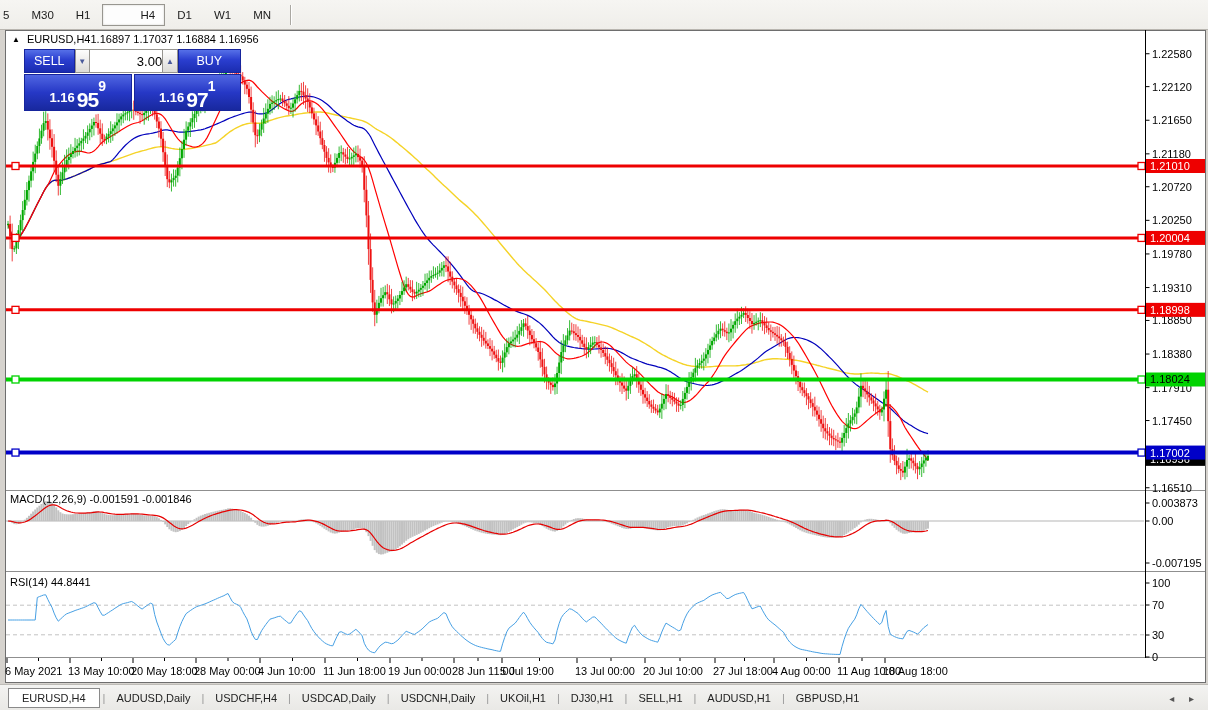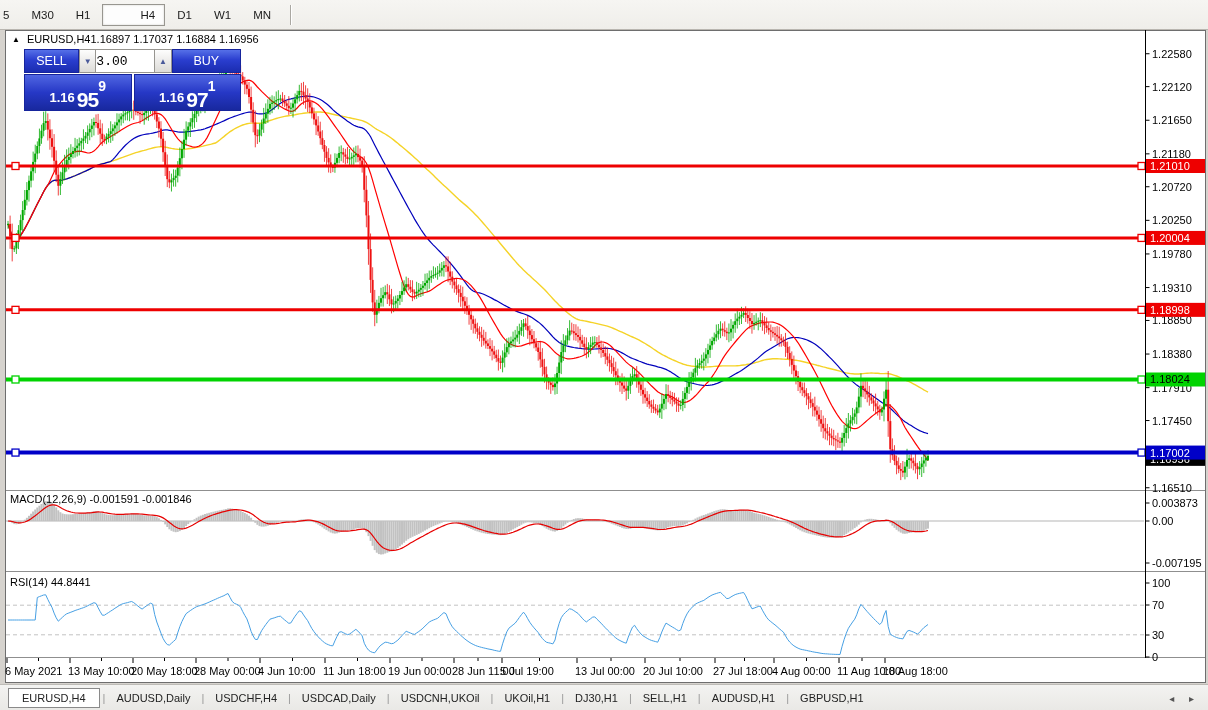--- a/index.html
+++ b/index.html
@@ -25,22 +25,22 @@
   
   #trade-panel{position:absolute;left:24px;top:49px;width:217px;z-index:4;}
   #tp-row1{display:flex;height:24px;}
   .blue-btn{background:linear-gradient(#5670e8,#2a3ecf 45%,#1b2cb0);
     border:1px solid #16249c;color:#fff;font-size:12.5px;
     font-family:"Liberation Sans",sans-serif;}
   #sell-btn{width:57px;}
   #buy-btn{width:72px;}
   .spin-btn{width:18px;background:linear-gradient(#fdfdfd,#dcdbd7);
     border:1px solid #979590;color:#4a5a9a;font-size:8px;padding:0;}
-  #vol-input{width:58px;border:1px solid #979590;border-left:none;border-right:none;
-    text-align:left;font-size:13px;font-family:Liberation Mono, monospace;padding:0;}
+  #vol-input{width:72px;border:1px solid #979590;border-left:none;border-right:none;
+    text-align:right;font-size:13px;font-family:Liberation Sans, sans-serif;padding:0;}
   #tp-row2{display:flex;height:37px;margin-top:1px;}
   .px-box{flex:1;display:flex;align-items:flex-end;justify-content:center;
     background:linear-gradient(#5066e2,#2638c6 50%,#18289e);
     border:1px solid #16249c;color:#fff;padding-bottom:1px;text-align:center;}
   .px-box + .px-box{margin-left:2px;}
   .px-small{font-size:13px;font-weight:bold;margin:0 2px 4px 0;}
   .px-big{font-size:21px;font-weight:bold;line-height:.88;letter-spacing:-1px;}
   .px-sup{font-size:14px;font-weight:bold;align-self:flex-start;margin-top:3px;}
   
   #tabbar{position:absolute;left:0;top:684px;width:1208px;height:26px;
@@ -1556,21 +1556,21 @@
 
 <div id="tabbar">
     <span class="tab active">EURUSD,H4</span>
     <span class="tab-sep">|</span>
     <span class="tab">AUDUSD,Daily</span>
     <span class="tab-sep">|</span>
     <span class="tab">USDCHF,H4</span>
     <span class="tab-sep">|</span>
     <span class="tab">USDCAD,Daily</span>
     <span class="tab-sep">|</span>
-    <span class="tab">USDCNH,UKOil</span>
+    <span class="tab">USDCNH,Daily</span>
     <span class="tab-sep">|</span>
     <span class="tab">UKOil,H1</span>
     <span class="tab-sep">|</span>
     <span class="tab">DJ30,H1</span>
     <span class="tab-sep">|</span>
     <span class="tab">SELL,H1</span>
     <span class="tab-sep">|</span>
     <span class="tab">AUDUSD,H1</span>
     <span class="tab-sep">|</span>
     <span class="tab">GBPUSD,H1</span>

